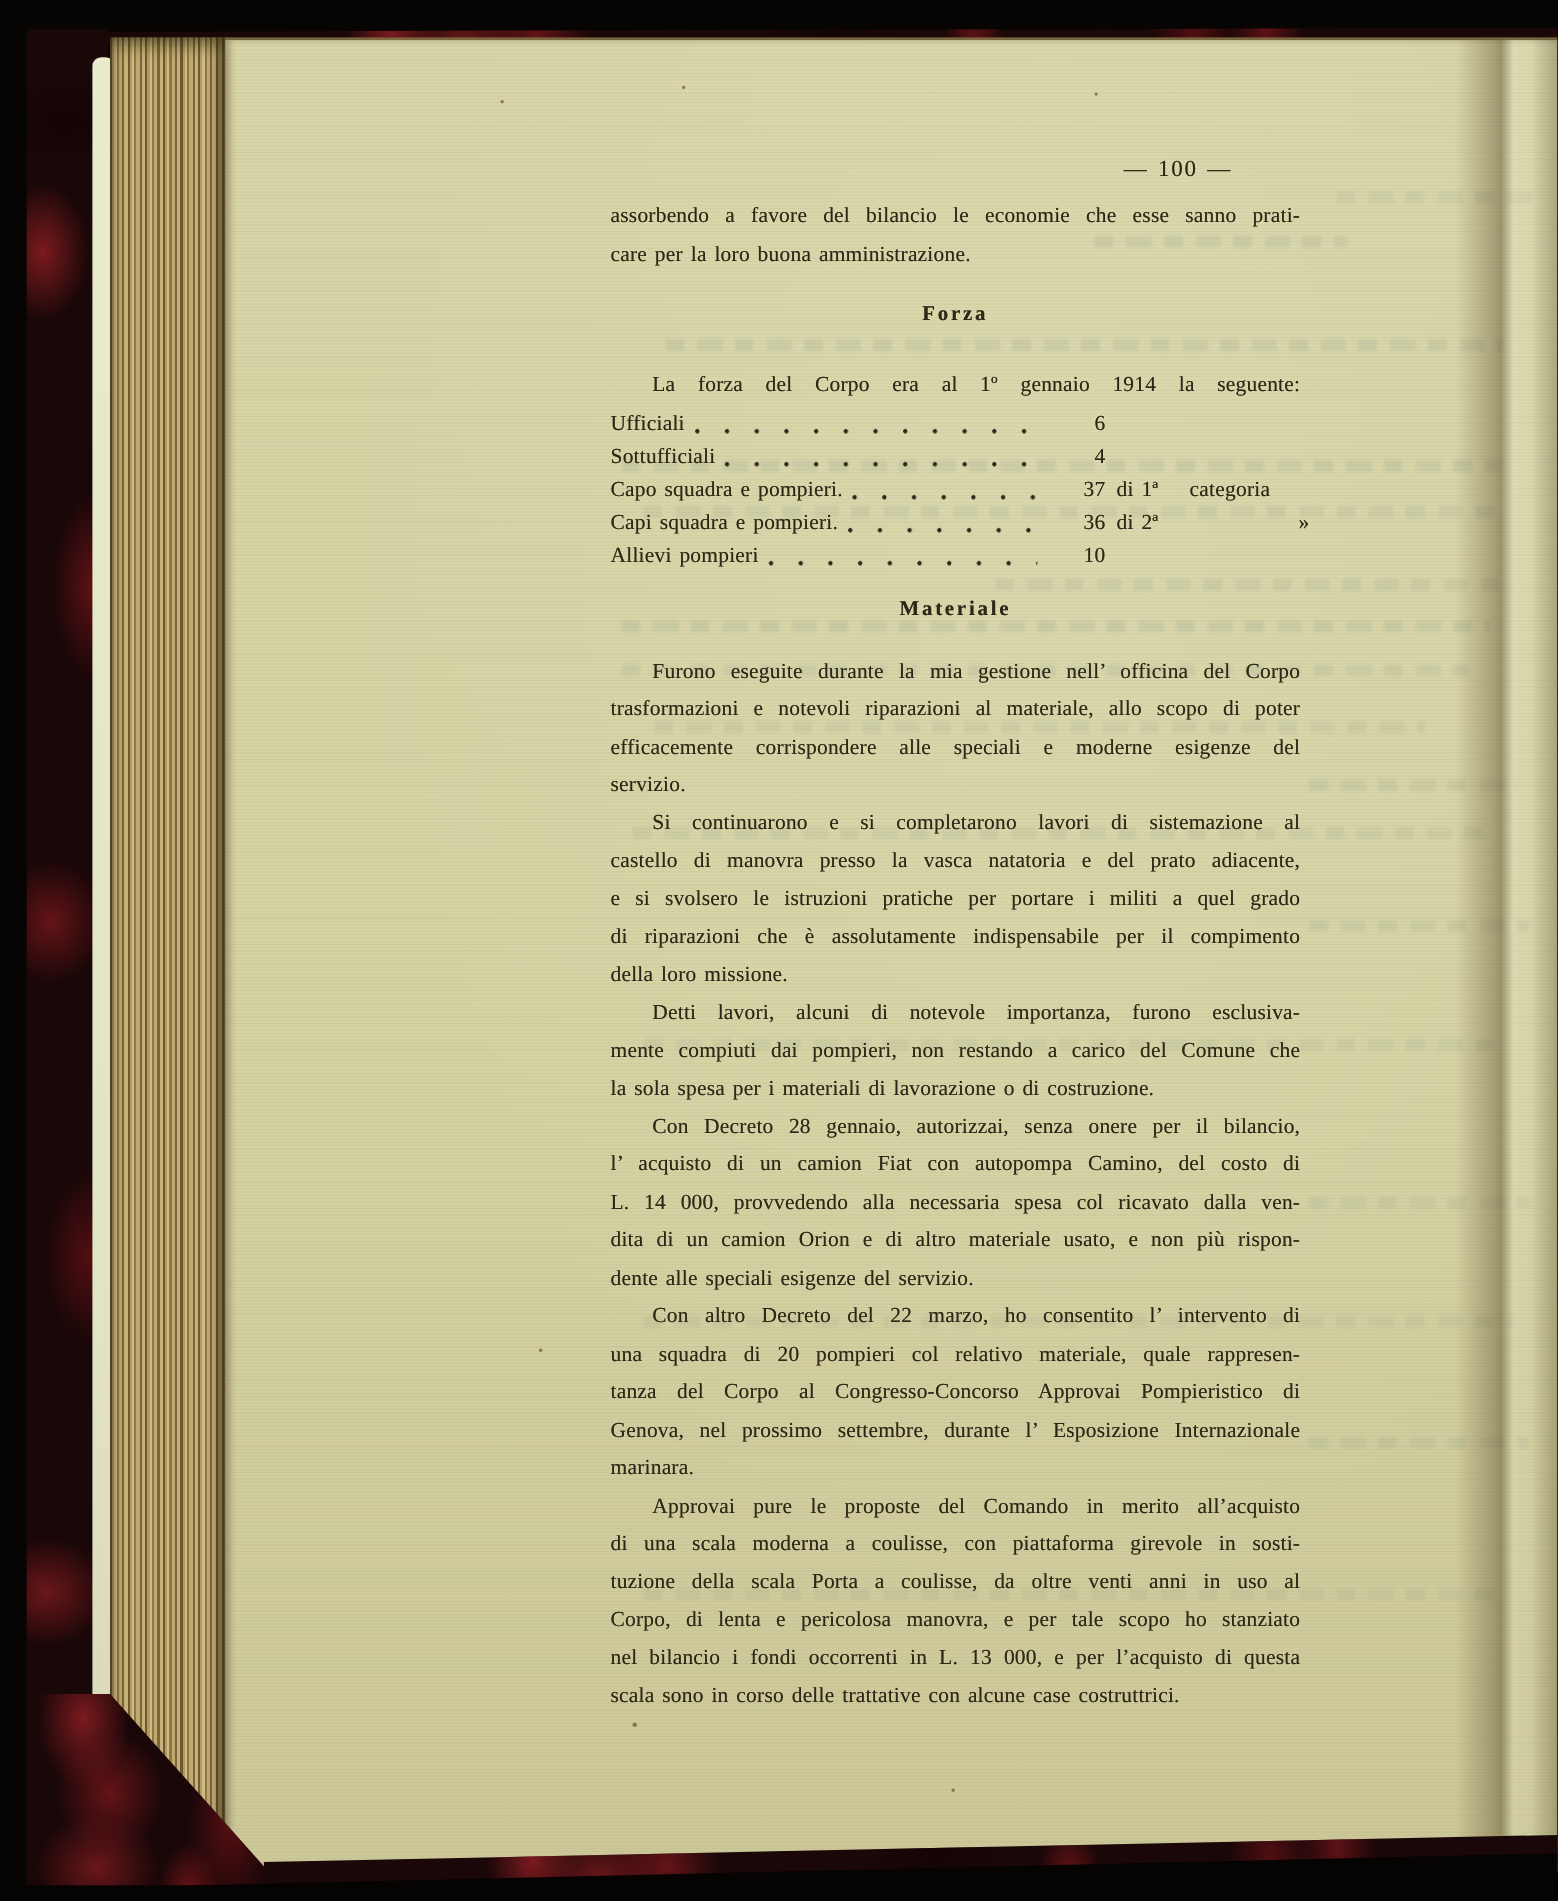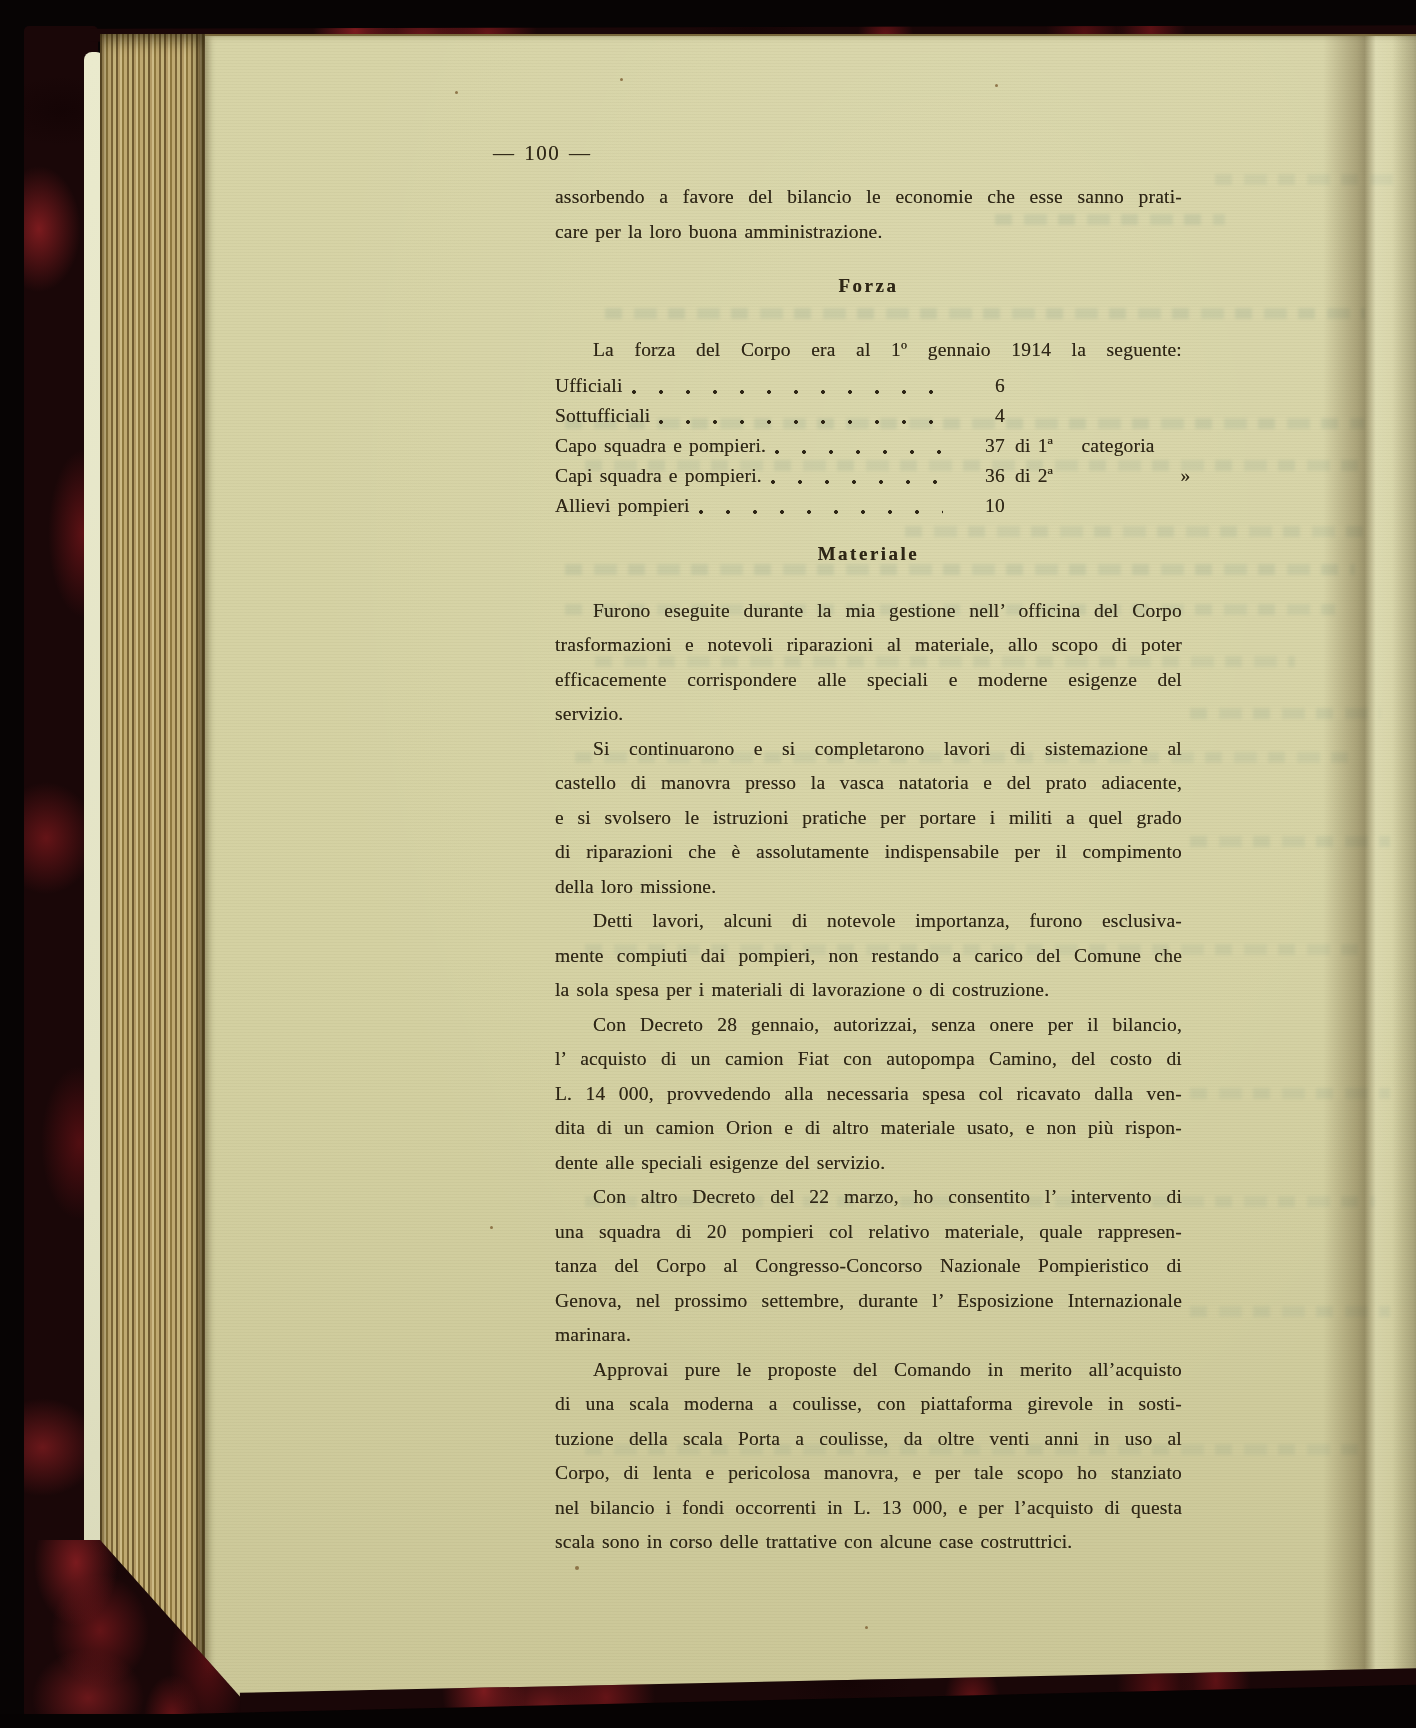--- a/index.html
+++ b/index.html
@@ -54,21 +54,21 @@
 
   
   .smudge{position:absolute;height:11px;opacity:.14;filter:blur(1.6px);pointer-events:none;
     background:repeating-linear-gradient(90deg, #6d8d7c 0 17px, transparent 17px 29px, #7d9a86 29px 52px, transparent 52px 63px);}
   .speck{position:absolute;width:3px;height:3px;border-radius:50%;background:#7d5f33;opacity:.8;}
 
   
   .text-col{position:absolute;left:350px;top:0;width:627px;color:var(--ink);
     font-size:19.5px;letter-spacing:.2px;word-spacing:2px;
     text-shadow:0 0 .6px rgba(46,38,22,.55);}
-  .folio{margin-top:102px;line-height:30px;font-size:21px;text-align:left;
+  .folio{margin-top:102px;line-height:30px;font-size:21px;text-align:right;
          transform:translateX(-62px);letter-spacing:1.5px;}
   .block{line-height:34.5px;}
   .heading{font-weight:bold;font-size:19px;text-align:center;letter-spacing:2.5px;line-height:26px;}
   .line{text-align:justify;text-align-last:justify;}
   .line.last{text-align-last:left;}
   .first{text-indent:38px;}
   .block-0{margin-top:12px}.block-1{margin-top:24px}.block-2{margin-top:34px;text-align:right}
   .block-3{margin-top:3px}.block-4{margin-top:20px}.block-5{margin-top:27px}
   .list .row{display:flex;align-items:baseline;line-height:30px;}
   .row .label{flex:none;}
@@ -178,21 +178,21 @@
         <div class="block block-8 para">
           <div class="line first">Con Decreto 28 gennaio, autorizzai, senza onere per il bilancio,</div>
           <div class="line">l’ acquisto di un camion Fiat con autopompa Camino, del costo di</div>
           <div class="line">L. 14 000, provvedendo alla necessaria spesa col ricavato dalla ven-</div>
           <div class="line">dita di un camion Orion e di altro materiale usato, e non più rispon-</div>
           <div class="line last">dente alle speciali esigenze del servizio.</div>
         </div>
         <div class="block block-9 para">
           <div class="line first">Con altro Decreto del 22 marzo, ho consentito l’ intervento di</div>
           <div class="line">una squadra di 20 pompieri col relativo materiale, quale rappresen-</div>
-          <div class="line">tanza del Corpo al Congresso-Concorso Nazionale Pompieristico di</div>
+          <div class="line">tanza del Corpo al Congresso-Concorso Approvai Pompieristico di</div>
           <div class="line">Genova, nel prossimo settembre, durante l’ Esposizione Internazionale</div>
           <div class="line last">marinara.</div>
         </div>
         <div class="block block-10 para">
           <div class="line first">Approvai pure le proposte del Comando in merito all’acquisto</div>
           <div class="line">di una scala moderna a coulisse, con piattaforma girevole in sosti-</div>
           <div class="line">tuzione della scala Porta a coulisse, da oltre venti anni in uso al</div>
           <div class="line">Corpo, di lenta e pericolosa manovra, e per tale scopo ho stanziato</div>
           <div class="line">nel bilancio i fondi occorrenti in L. 13 000, e per l’acquisto di questa</div>
           <div class="line last">scala sono in corso delle trattative con alcune case costruttrici.</div>

